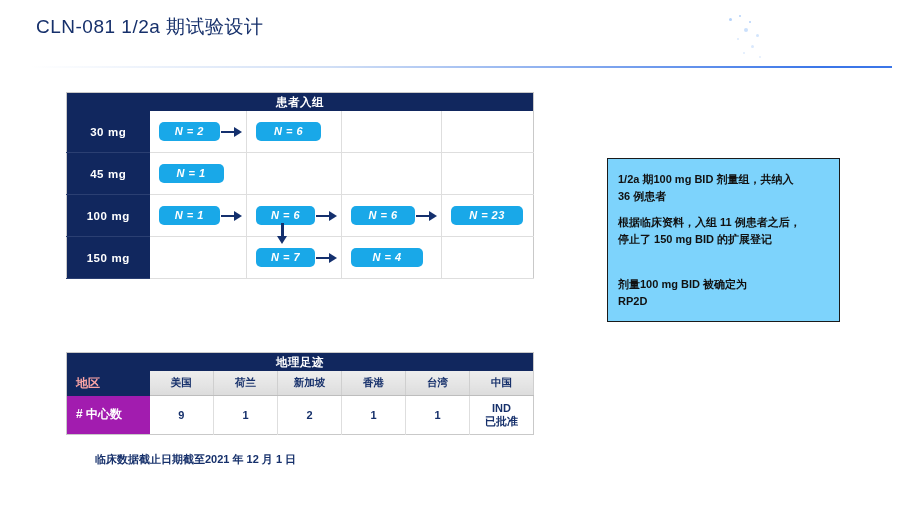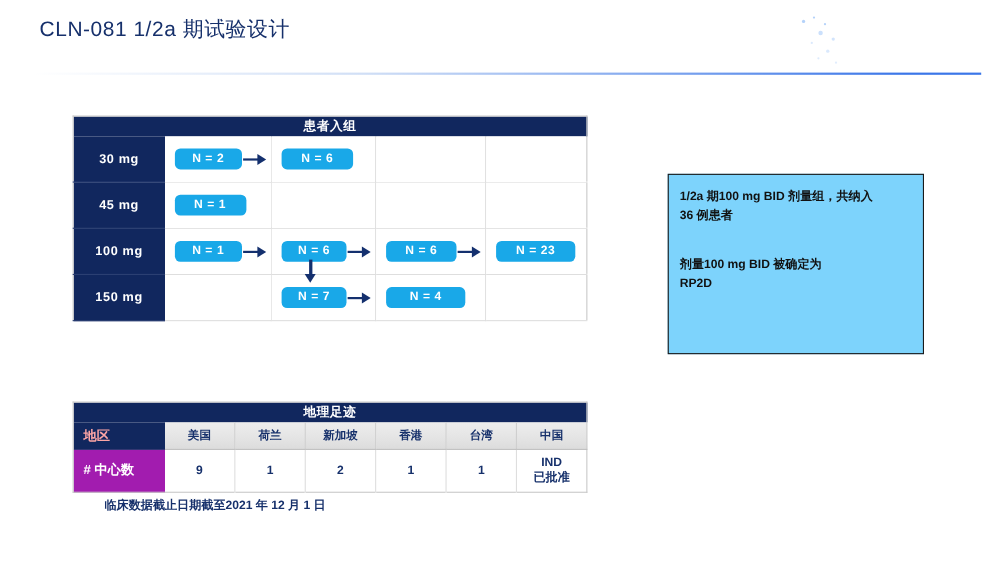--- a/index.html
+++ b/index.html
@@ -25,21 +25,20 @@
     position:absolute;left:725px;top:12px;width:70px;height:50px;
     opacity:.5;pointer-events:none;
   }
   #deco-dots i{position:absolute;background:#6ba6f5;border-radius:50%;display:block;}
 
   
   .tbl{
     position:absolute;left:66px;width:467px;
     border-collapse:collapse;table-layout:fixed;
     border:1px solid #c9c9c9;
-    margin-top:13px;
   }
   .tbl td{padding:0;margin:0;vertical-align:middle;}
 
   .banner{
     background:#11275e;color:#ffffff;text-align:center;
     font-size:11.5px;font-weight:bold;height:18px;line-height:18px;
     letter-spacing:.5px;
   }
 
   
@@ -60,21 +59,21 @@
     border-bottom:1px solid #2b3f72;
   }
   #enroll-table .datacell{
     background:#ffffff;border-right:1px solid #dedede;border-bottom:1px solid #dedede;
     height:41px;position:relative;
   }
   #enroll-table tr.drow td.datacell:last-child{border-right:none;}
 
   .cellwrap{
     display:flex;align-items:center;justify-content:flex-start;
-    height:100%;padding-left:9px;box-sizing:border-box;position:relative;
+    height:100%;padding-left:9px;box-sizing:border-box;position:relative;font-style:italic;
   }
 
   .pill{
     display:inline-block;background:#19a8e8;color:#ffffff;
     font-size:11px;font-weight:bold;border-radius:5px;
     padding:3px 0 4px 0;width:65px;text-align:center;
     letter-spacing:.5px;white-space:nowrap;
   }
   .pill.w-wide{width:72px;}
 
@@ -284,19 +283,23 @@
       </td>
     </tr>
   </tbody>
 </table>
 
 <div id="callout">
   <p>
     <span>1/2a 期100 mg BID 剂量组，共纳入</span><br>
     <span>36 例患者</span>
   </p>
+  <p>
+    <span>根据临床资料，入组 11 例患者之后，</span><br>
+    <span>停止了 150 mg BID 的扩展登记</span>
+  </p>
   <p class="gap">
     <span>剂量100 mg BID 被确定为</span><br>
     <span>RP2D</span>
   </p>
 </div>
 
 <div id="footnote">临床数据截止日期截至2021 年 12 月 1 日</div>
 
 </body></html>

